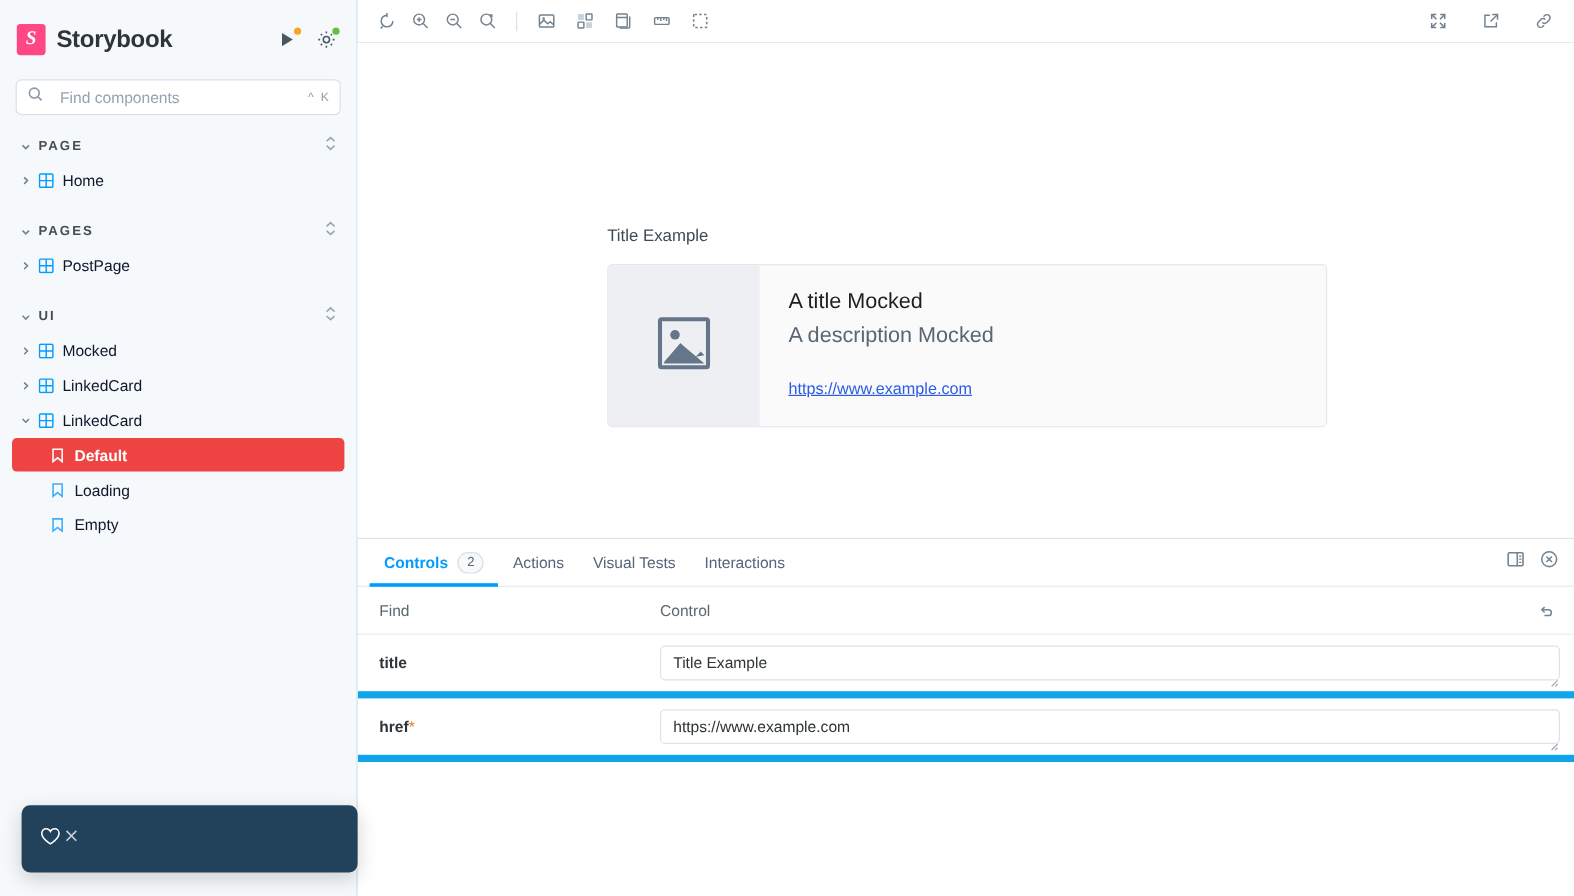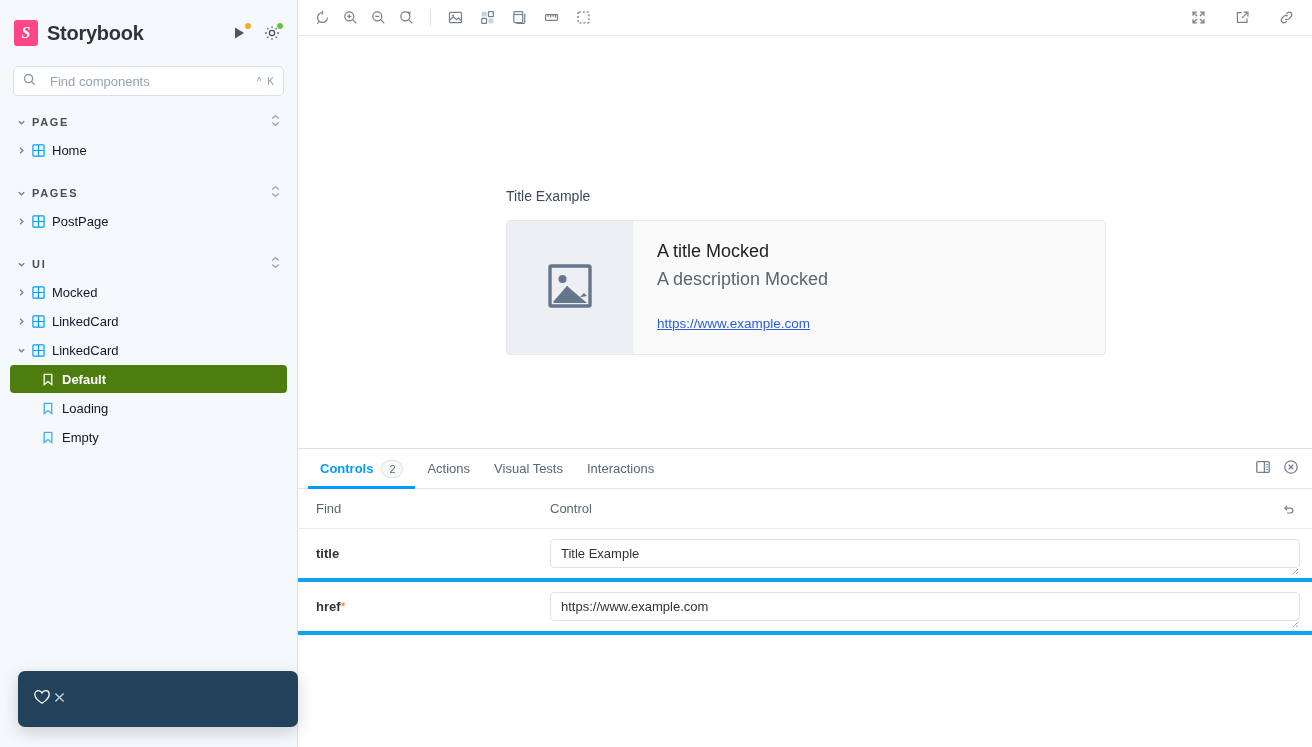--- a/index.html
+++ b/index.html
@@ -86,21 +86,21 @@
     display: flex; align-items: center;
     height: 28px; border-radius: 4px;
     padding-left: 4px; cursor: pointer; margin-bottom: 1px;
   }
   .tree-item.story { padding-left: 28px; }
   .tree-item .chev { width: 14px; display:flex; align-items:center; justify-content:center; flex:0 0 14px; }
   .tree-item .ico { width: 20px; display:flex; align-items:center; justify-content:center; flex:0 0 20px; }
   .tree-item .lbl {
     font-size: 13px; color: #0f172a; margin-left: 4px; white-space: nowrap;
   }
-  .tree-item.selected { background: #4d7c0f; }
+  .tree-item.selected { background: #ef4444; }
   .tree-item.selected .lbl { color: #fff; font-weight: bold; }
   .spacer-sm { height: 14px; }
 
   
   .toast {
     position: absolute; left: 18px; bottom: 20px;
     width: 280px; height: 56px; border-radius: 7px;
     background: #22415B;
     display: flex; align-items: center; padding: 0 12px 0 14px;
     box-shadow: 0 5px 16px rgba(0,0,0,0.18);
@@ -181,21 +181,21 @@
   .ctrl-head {
     display: flex; align-items: center; height: 40px;
     border-bottom: 1px solid #E9EDF1; padding: 0 12px 0 0;
   }
   .col-name { flex: 0 0 252px; padding-left: 18px; font-size: 13px; color: #5C6870; }
   .col-ctrl { flex: 1; font-size: 13px; color: #5C6870; }
   .head-reset { width: 24px; display: flex; align-items: center; justify-content: center; cursor: pointer; }
 
   .ctrl-row {
     display: flex; align-items: center;
-    height: 53px; border-bottom: 4px solid #0ea5e9; padding-right: 12px;
+    height: 53px; border-bottom: 6px solid #0ea5e9; padding-right: 12px;
   }
   .row-name {
     flex: 0 0 252px; padding-left: 18px;
     font-size: 13px; font-weight: bold; color: #2E3438;
   }
   .req { color: #F07818; font-weight: normal; }
   .row-ctrl { flex: 1; position: relative; }
   .ctrl-input {
     width: 100%; height: 29px;
     border: 1px solid #DCE3EA; border-radius: 4px;

